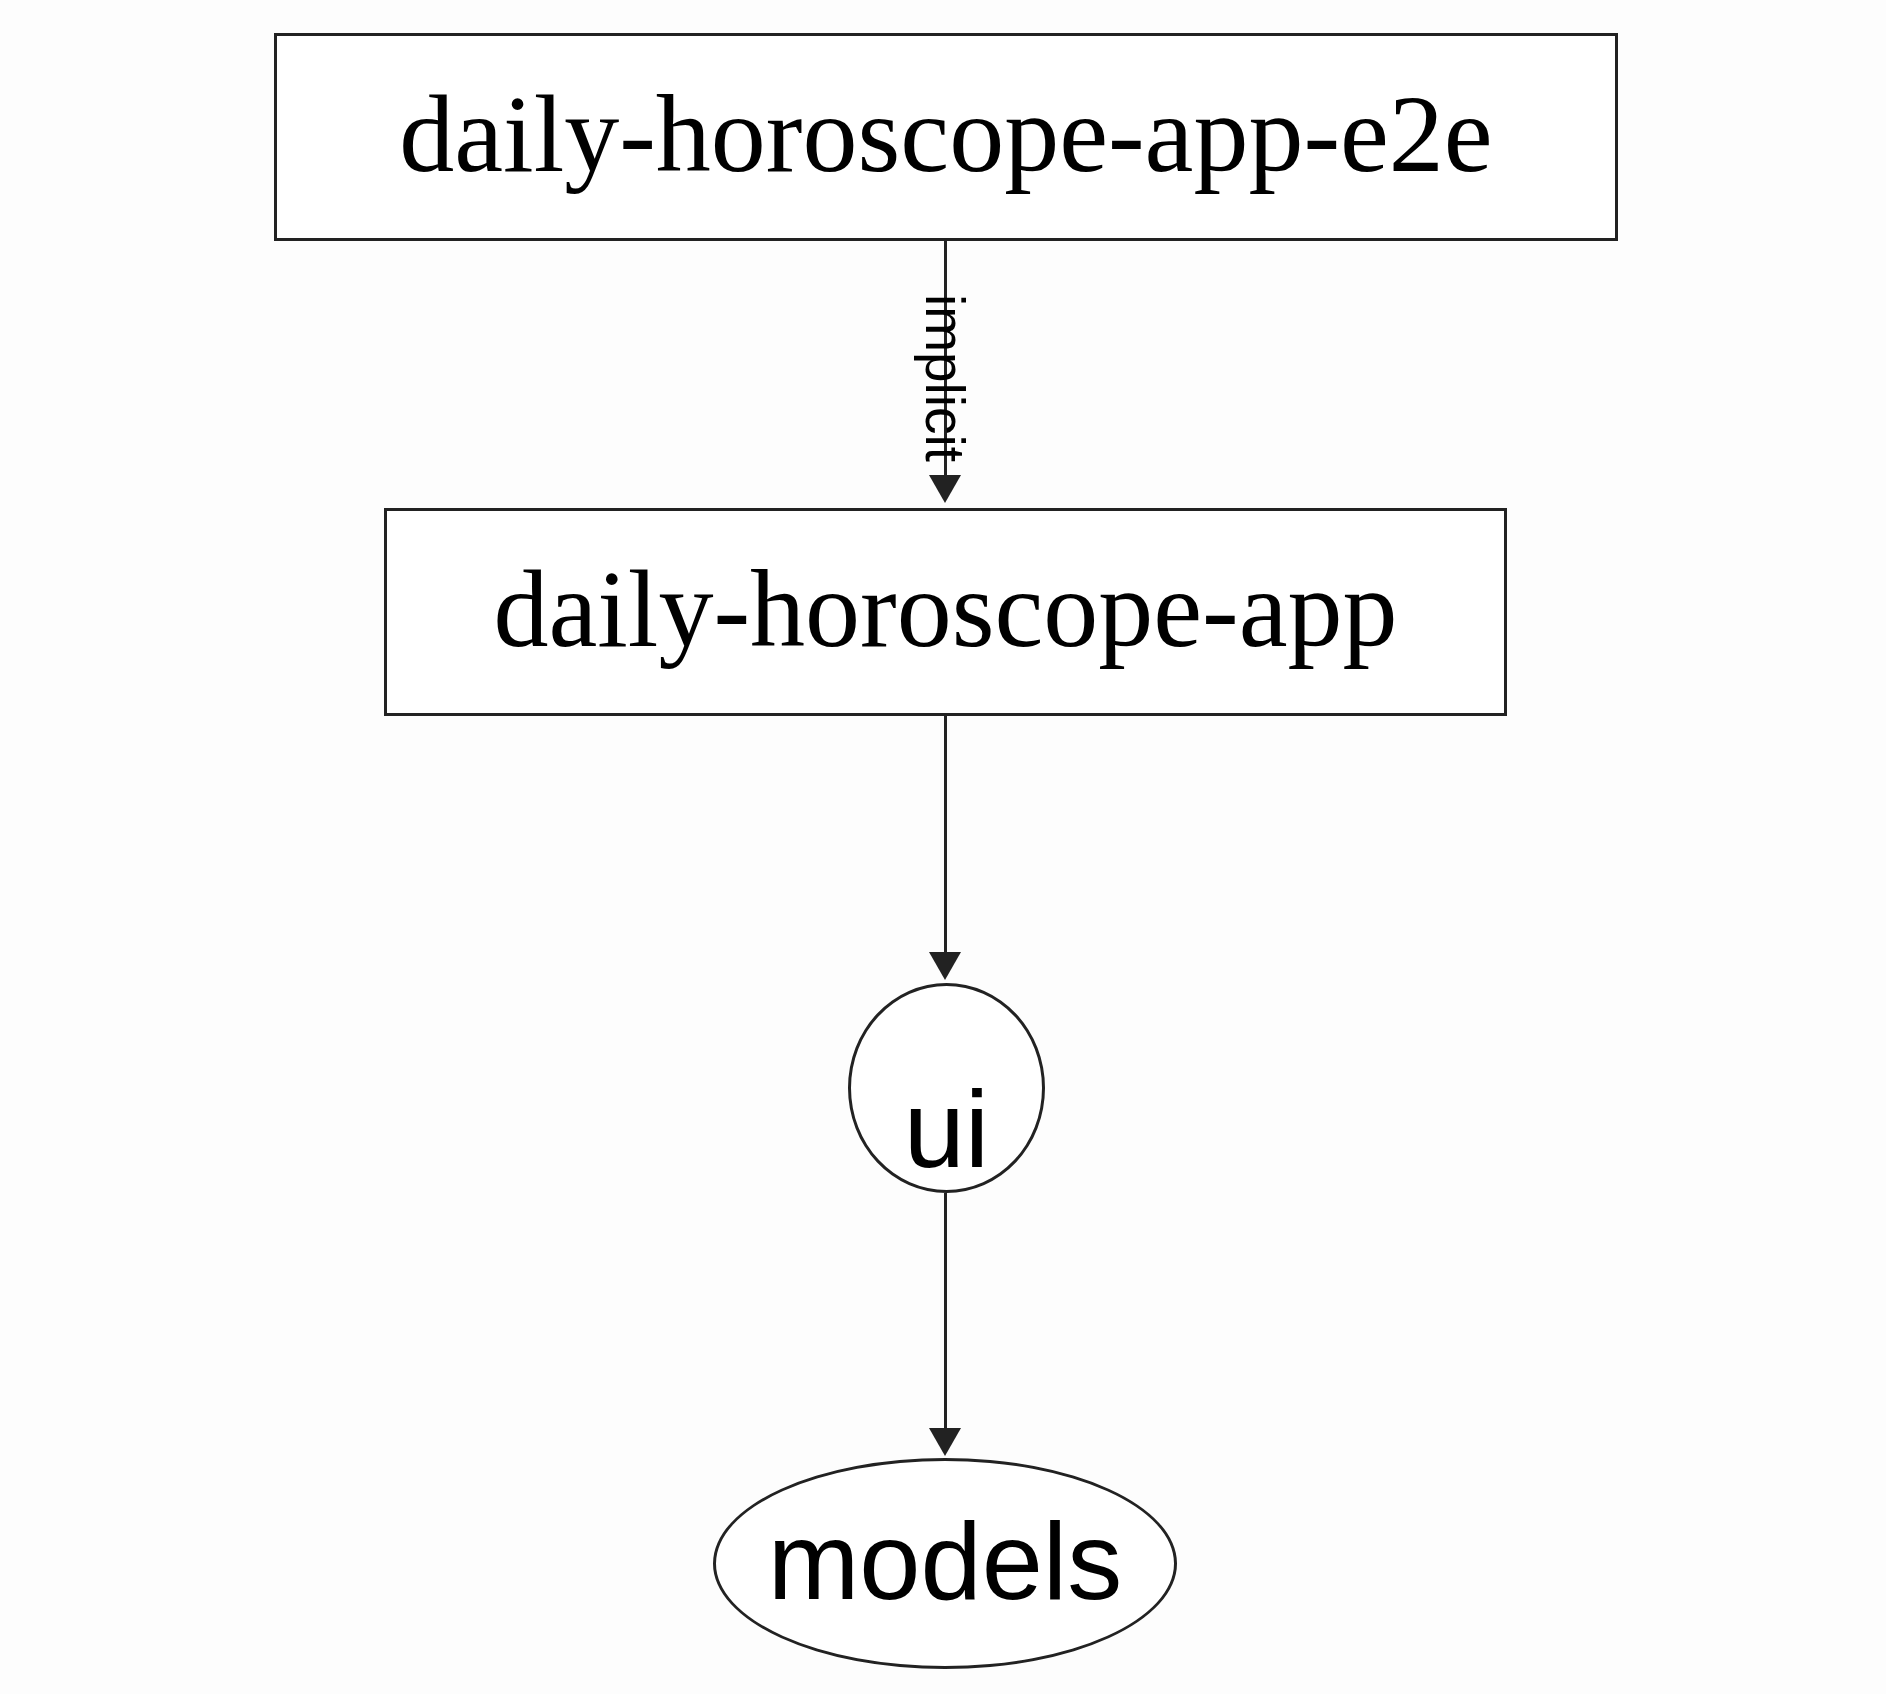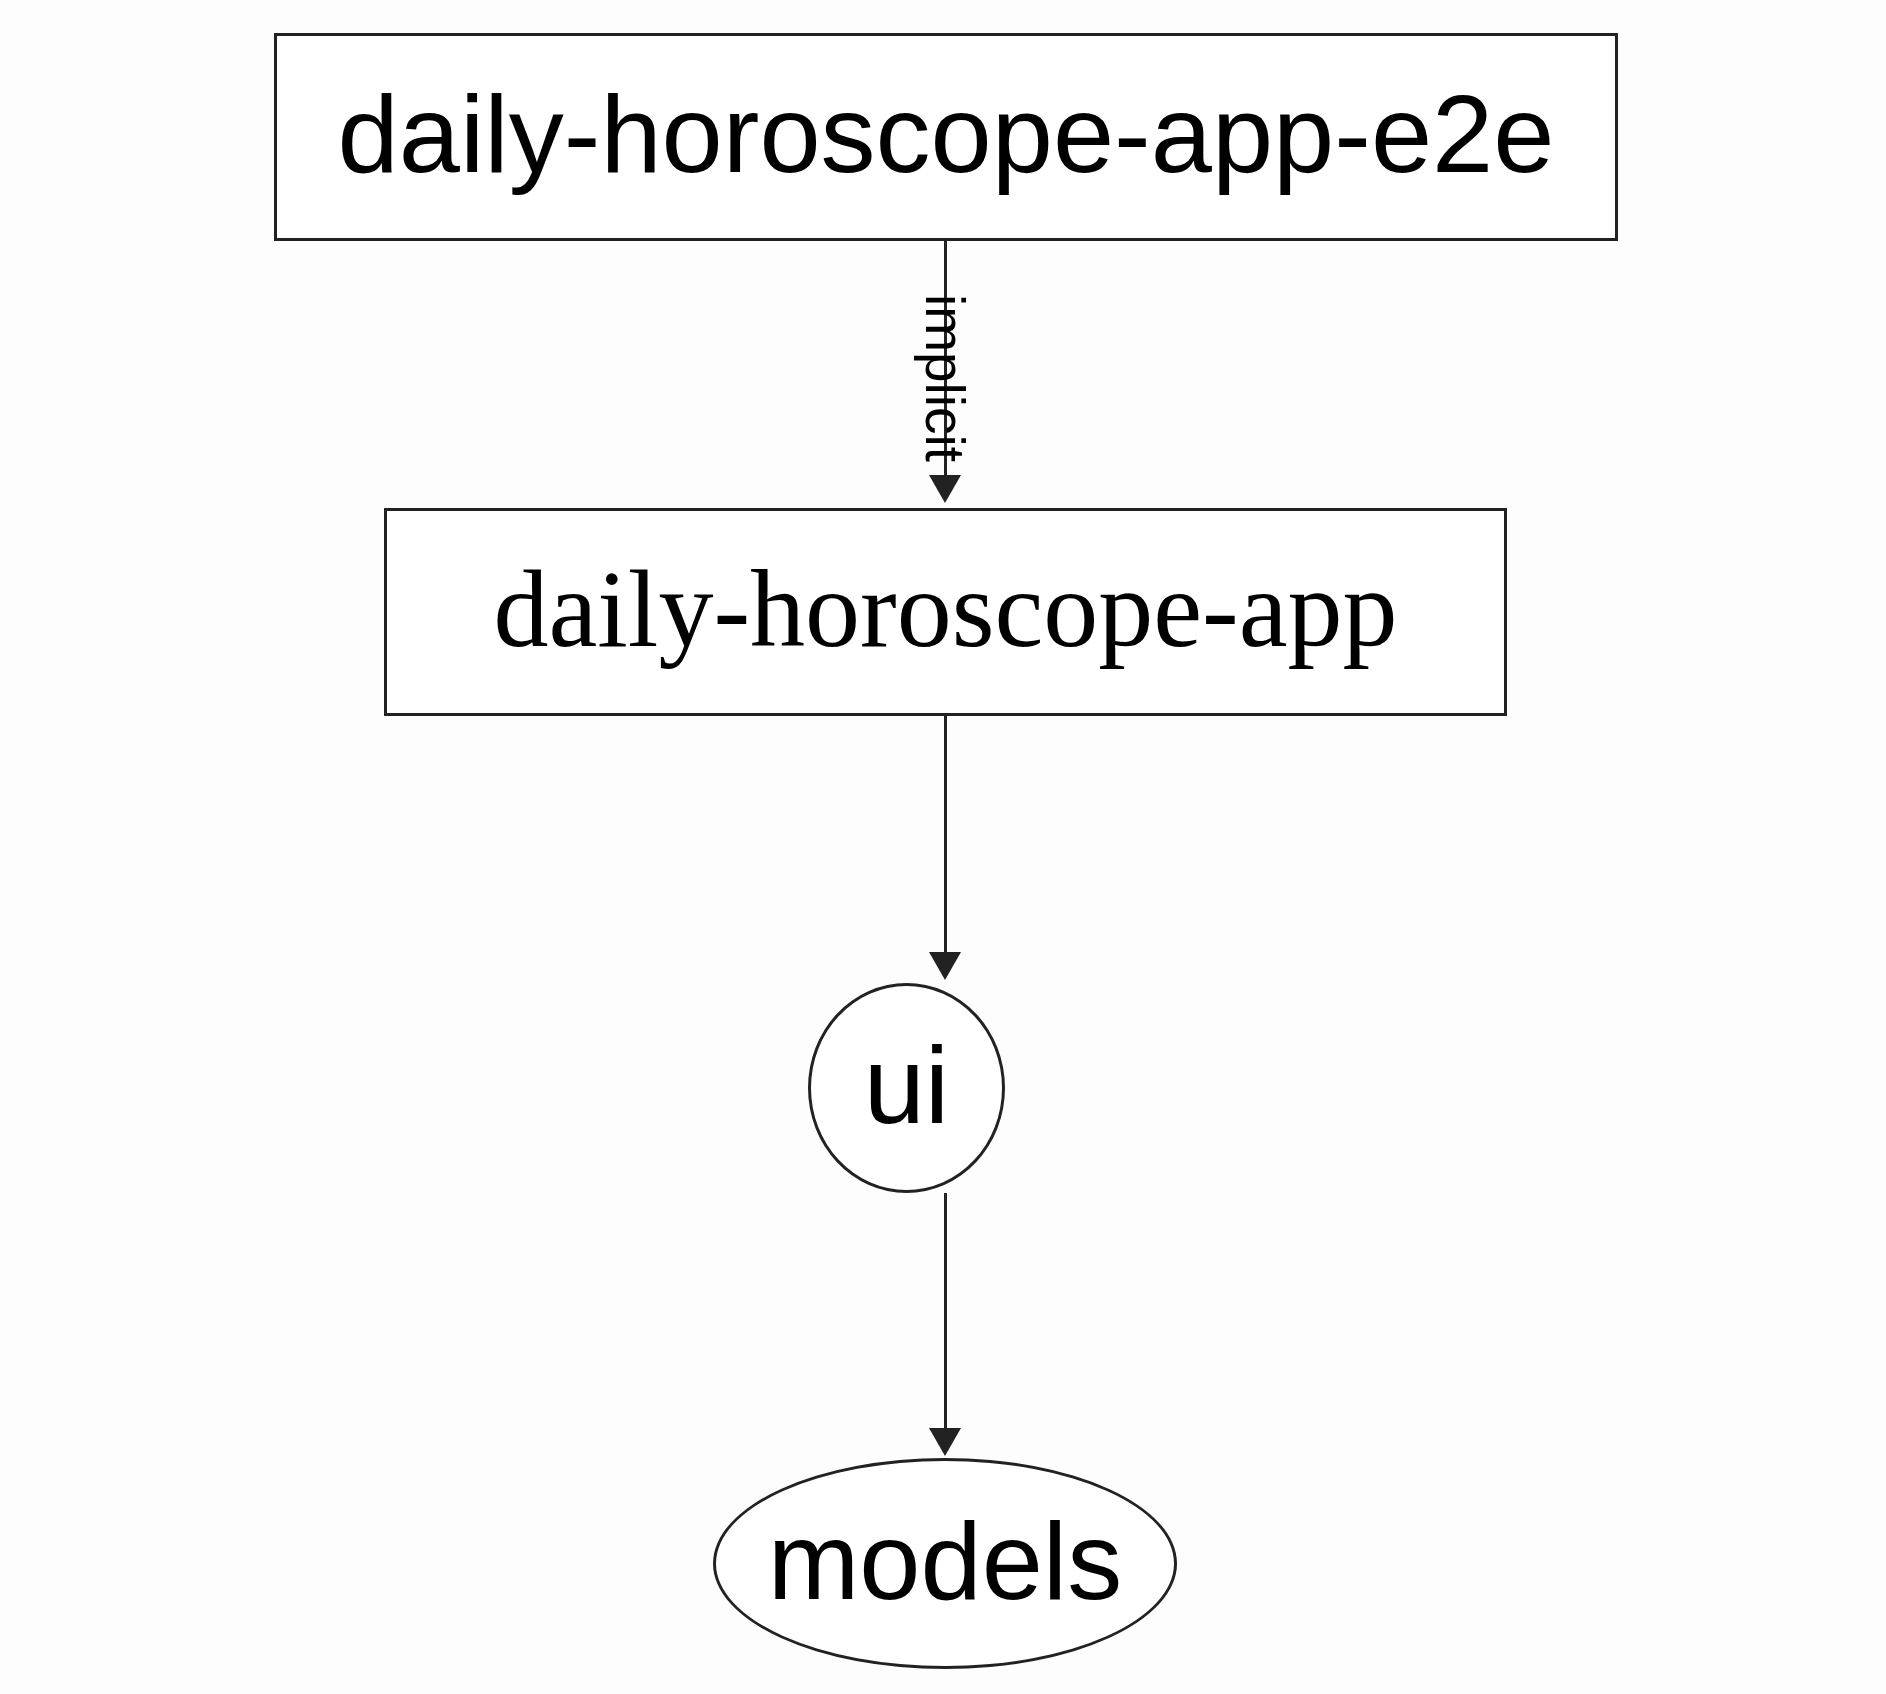--- a/index.html
+++ b/index.html
@@ -32,23 +32,23 @@
   .node .node-label{
     font-size:110px;
     line-height:1;
     white-space:nowrap;
     color:var(--text);
     padding-bottom:6px;
   }
   .rect-node{border-radius:0;}
   .ellipse-node{border-radius:50%;}
 
-  #node-e2e{left:274px;top:33px;width:1344px;height:208px;}
+  #node-e2e{left:274px;top:33px;width:1344px;height:208px;font-family:Liberation Serif, serif;}
   #node-app{left:384px;top:508px;width:1123px;height:208px;font-family:Liberation Serif, serif;}
-  #node-ui{left:808px;top:983px;width:197px;height:210px;}
+  #node-ui{left:848px;top:983px;width:197px;height:210px;align-items:flex-end;}
   #node-models{left:713px;top:1458px;width:464px;height:211px;}
 
   .edge-line{
     position:absolute;
     width:3px;
     background:var(--stroke);
   }
   #edge1-line{left:944px;top:241px;height:236px;}
   #edge2-line{left:944px;top:716px;height:238px;}
   #edge3-line{left:944px;top:1193px;height:237px;}

